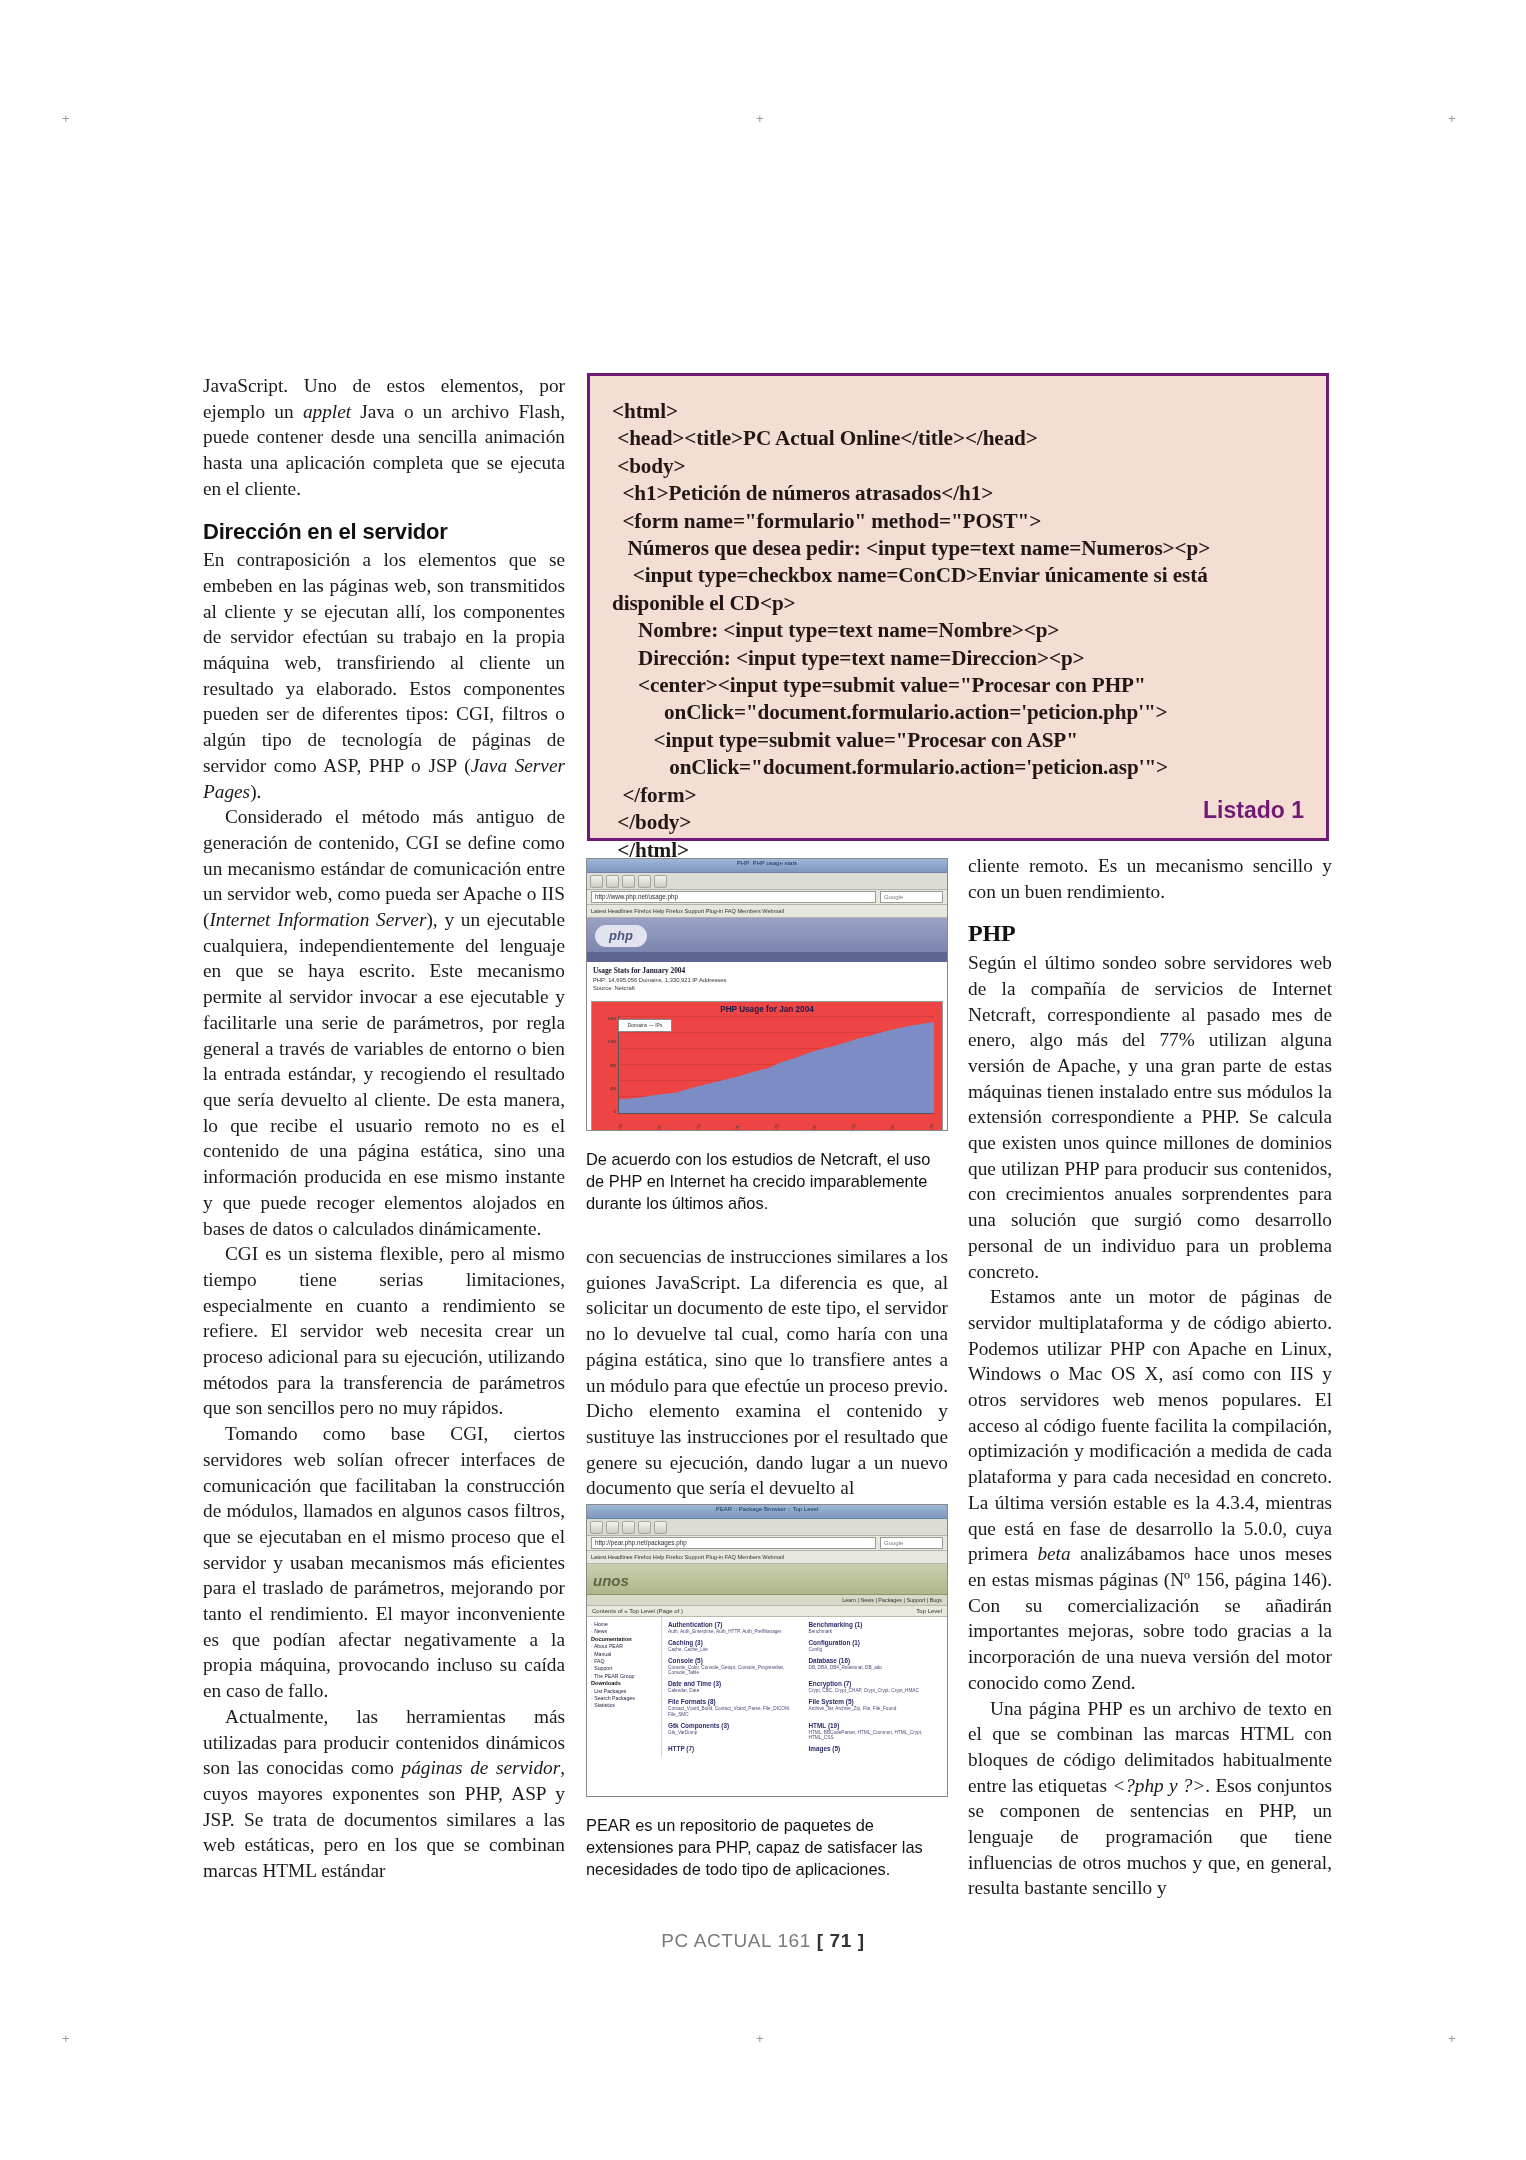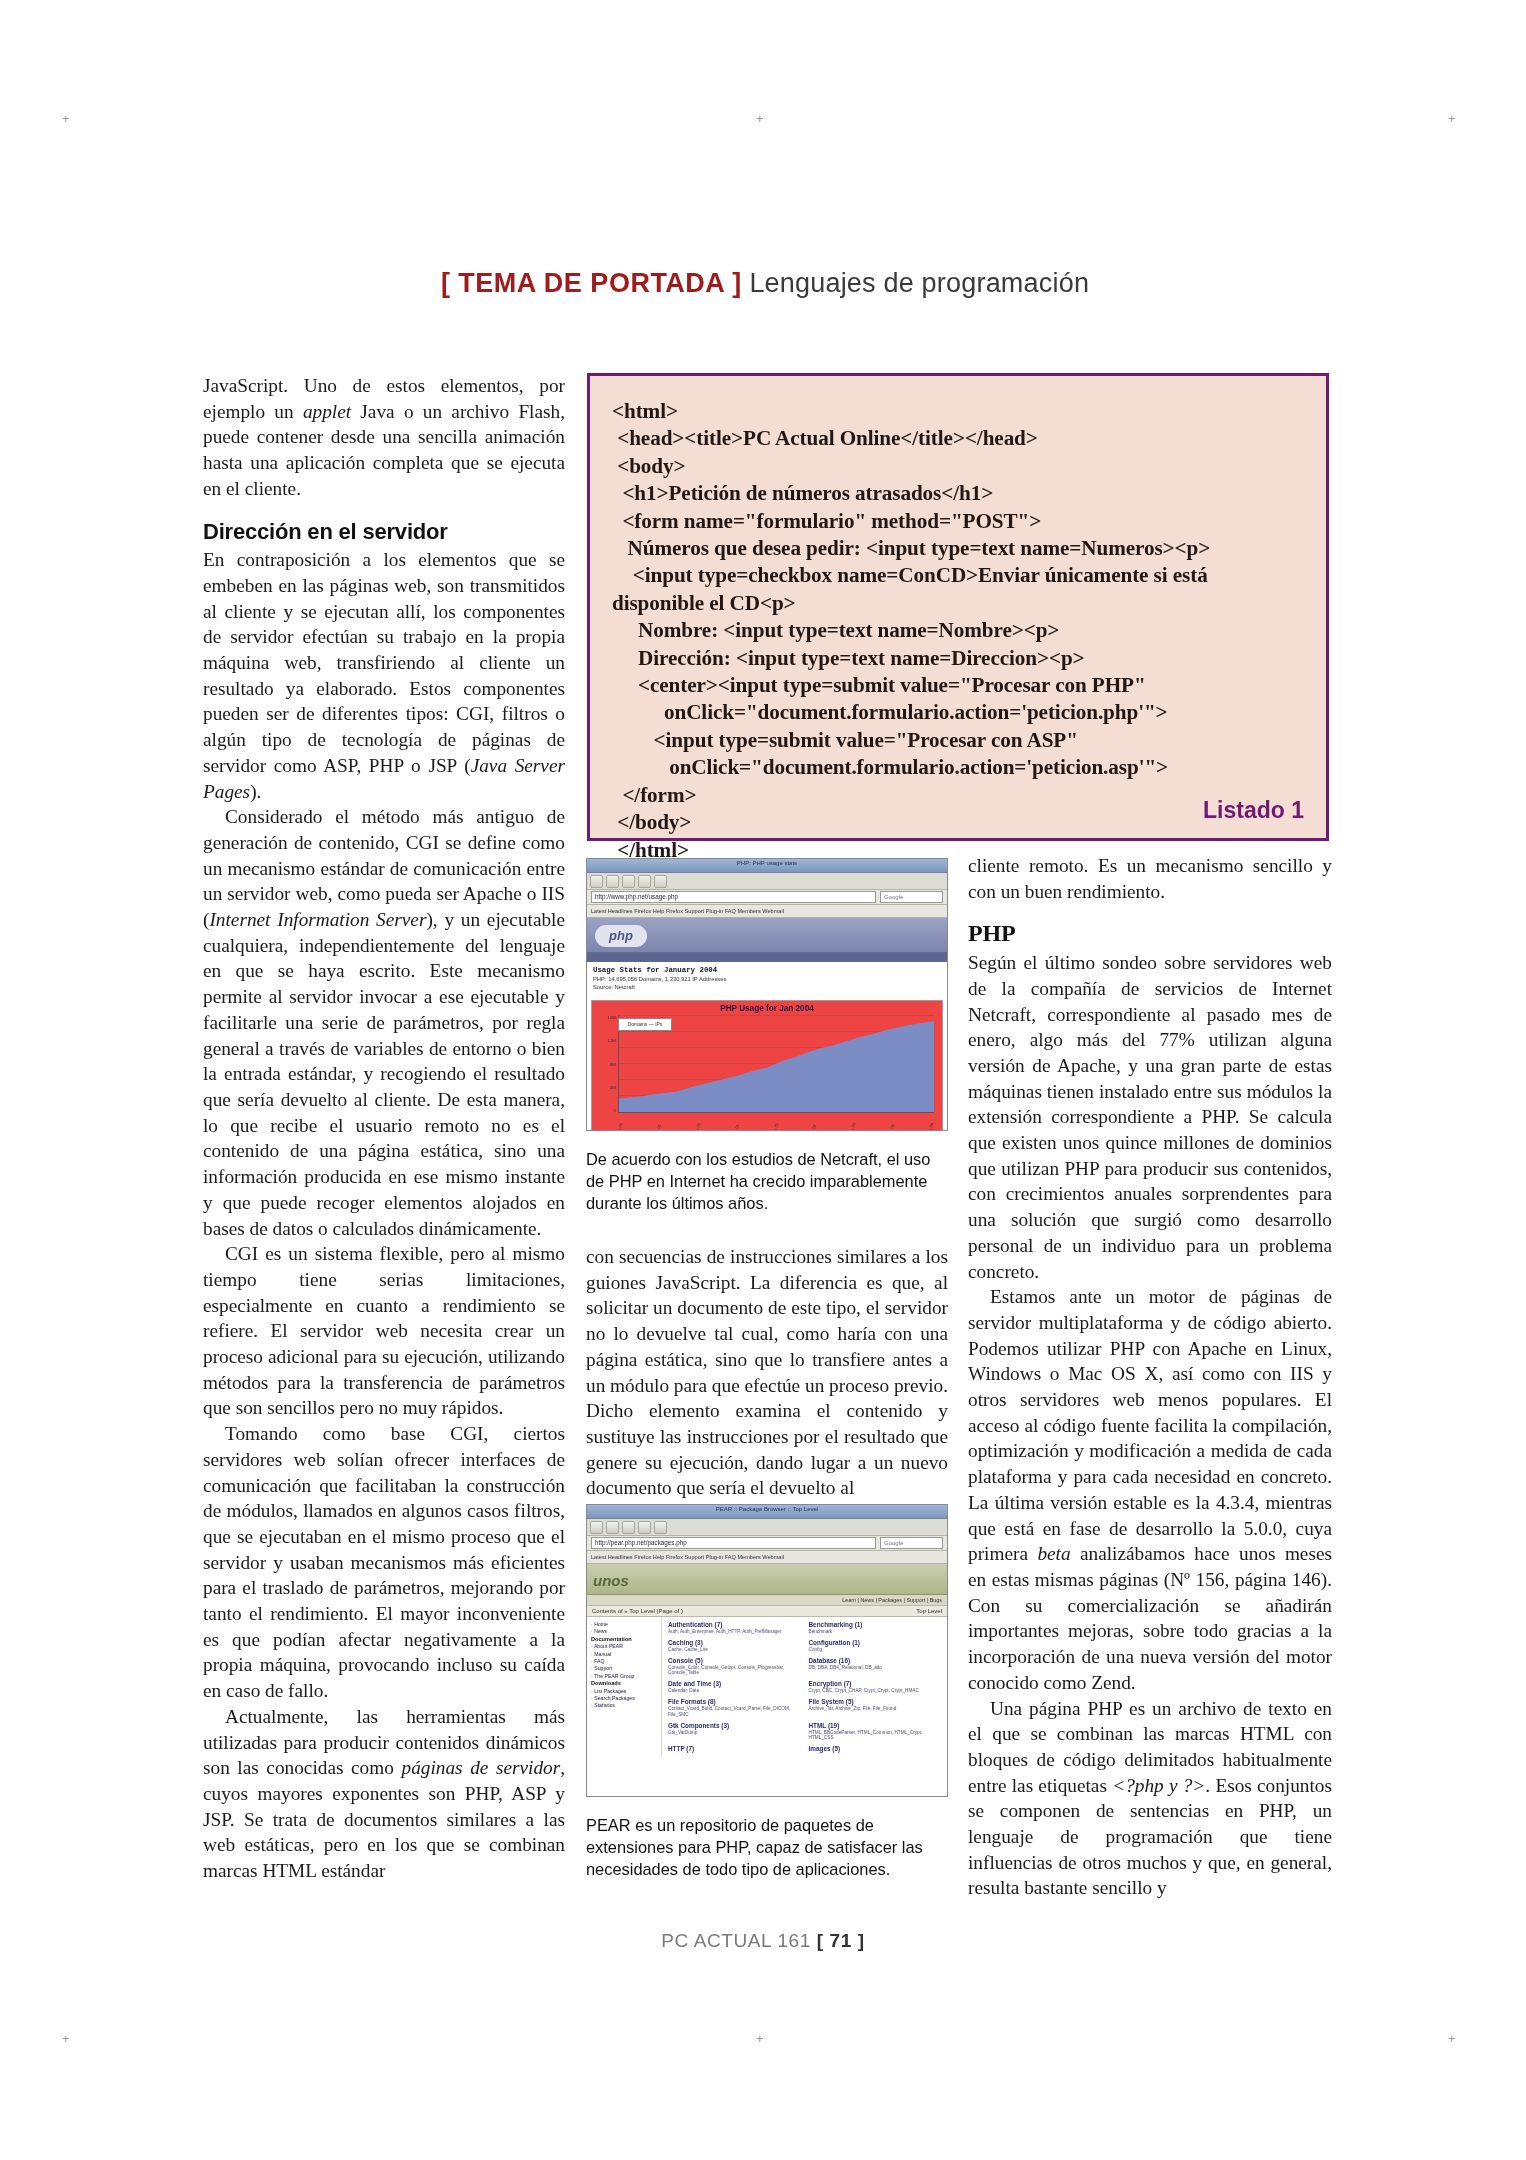--- a/index.html
+++ b/index.html
@@ -251,21 +251,21 @@
     color: #4b5580;
     text-align: center;
     line-height: 22px;
   }
   .php-navbar {
     height: 9px;
     background: #5c6690;
   }
   .php-body { padding: 4px 6px; }
   .php-h {
-    font-family: Liberation Mono, monospace;
+    font-family: Liberation Serif, serif;
     font-size: 7.4px;
     font-weight: bold;
     color: #14142b;
     margin-bottom: 2px;
   }
   .php-sub {
     font-family: "Liberation Sans", sans-serif;
     font-size: 5.8px;
     color: #333;
     line-height: 7.6px;
@@ -428,24 +428,20 @@
 
 <div class="page">
 
   <div class="crop-mark" style="left:62px;  top:112px;">+</div>
   <div class="crop-mark" style="left:756px; top:112px;">+</div>
   <div class="crop-mark" style="left:1448px;top:112px;">+</div>
   <div class="crop-mark" style="left:62px;  top:2032px;">+</div>
   <div class="crop-mark" style="left:756px; top:2032px;">+</div>
   <div class="crop-mark" style="left:1448px;top:2032px;">+</div>
 
-  <div class="running-head">
-    <span class="rh-kicker">[ TEMA DE PORTADA ]</span>
-    <span class="rh-title">Lenguajes de programación</span>
-  </div>
 
   <div class="col" id="col-left">
     <p><span>JavaScript. Uno de estos elementos, por ejemplo un </span><em>applet</em><span> Java o un archivo Flash, puede contener desde una sencilla animación hasta una aplicación completa que se ejecuta en el cliente.</span></p>
 
     <h3>Dirección en el servidor</h3>
 
     <p><span>En contraposición a los elementos que se embeben en las páginas web, son transmitidos al cliente y se ejecutan allí, los componentes de servidor efectúan su trabajo en la propia máquina web, transfiriendo al cliente un resultado ya elaborado. Estos componentes pueden ser de diferentes tipos: CGI, filtros o algún tipo de tecnología de páginas de servidor como ASP, PHP o JSP (</span><em>Java Server Pages</em><span>).</span></p>
 
     <p class="indent"><span>Considerado el método más antiguo de generación de contenido, CGI se define como un mecanismo estándar de comunicación entre un servidor web, como pueda ser Apache o IIS (</span><em>Internet Information Server</em><span>), y un ejecutable cualquiera, independientemente del lenguaje en que se haya escrito. Este mecanismo permite al servidor invocar a ese ejecutable y facilitarle una serie de parámetros, por regla general a través de variables de entorno o bien la entrada estándar, y recogiendo el resultado que sería devuelto al cliente. De esta manera, lo que recibe el usuario remoto no es el contenido de una página estática, sino una información producida en ese mismo instante y que puede recoger elementos alojados en bases de datos o calculados dinámicamente.</span></p>
 

